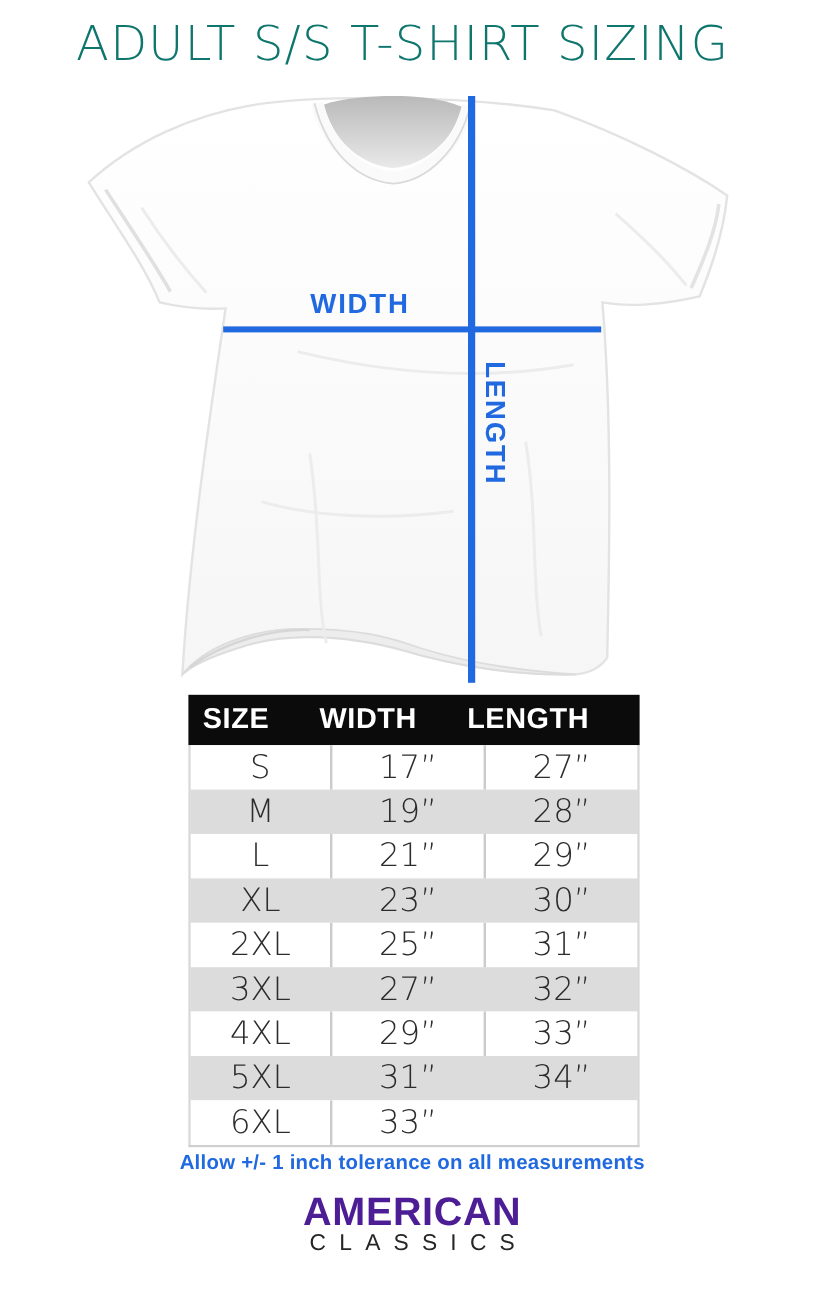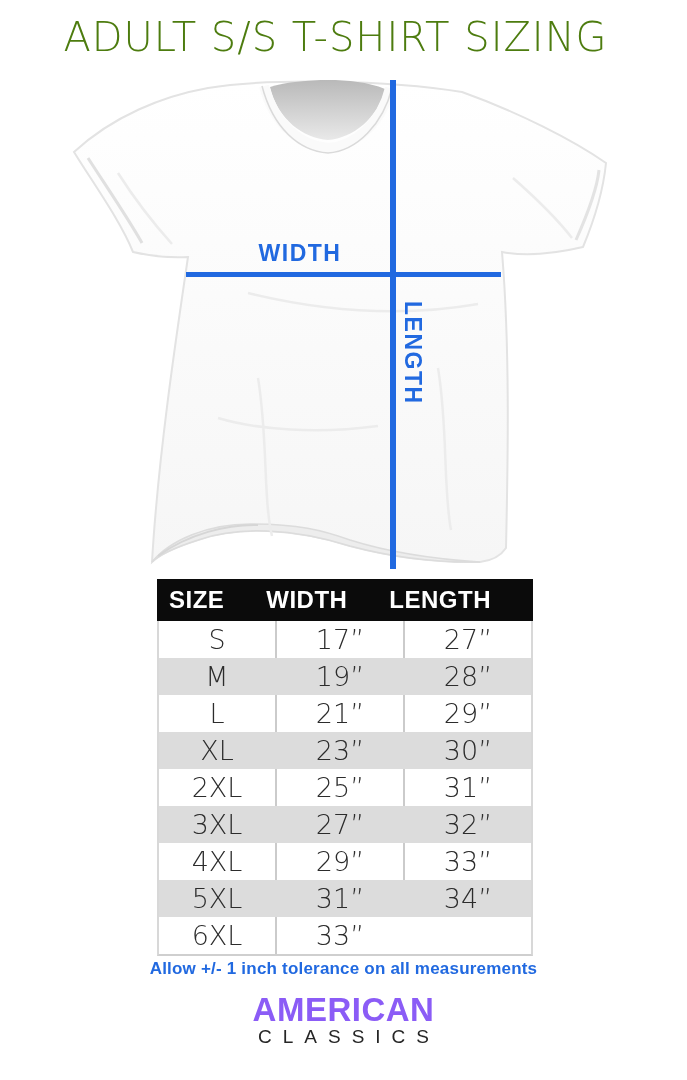--- a/index.html
+++ b/index.html
@@ -5,21 +5,21 @@
   html,body { margin:0; padding:0; background:#ffffff; }
   .page {
     position:relative; width:687px; height:1080px; background:#ffffff;
     font-family:"Liberation Sans", sans-serif; overflow:hidden;
   }
 
   
   .title {
     position:absolute; top:14px; left:0; right:16px;
     text-align:center; font-family:"DejaVu Sans","Liberation Sans",sans-serif;
-    font-weight:200; font-size:40px; letter-spacing:1px; color:#4d7c0f;
+    font-weight:200; font-size:40px; letter-spacing:1px; color:#0f766e;
   }
 
   
   .shirt-wrap { position:absolute; left:58px; top:78px; width:562px; height:500px; }
 
   
   .h-line { position:absolute; left:186px; top:272px; width:315px; height:5px; background:var(--accent); }
   .v-line { position:absolute; left:390px; top:80px; width:6px; height:489px; background:var(--accent); }
   .width-label {
     position:absolute; left:235px; top:240px; width:130px; text-align:center;
@@ -58,21 +58,21 @@
 
   
   .tolerance {
     position:absolute; left:0; right:0; top:959px; text-align:center;
     font-weight:bold; font-size:17px; color:var(--accent); letter-spacing:0.2px;
   }
 
   
   .brand { position:absolute; left:0; right:0; top:993px; text-align:center; }
   .brand-main {
-    font-weight:800; font-size:33px; letter-spacing:0.5px; color:#8b5cf6; line-height:1.0;
+    font-weight:800; font-size:33px; letter-spacing:0.5px; color:#4c1d95; line-height:1.0;
   }
   .brand-sub {
     margin-top:0; font-weight:400; font-size:19px; letter-spacing:11px; padding-left:11px; color:#262626;
   }
 </style>
 </head>
 <body>
 
 <div class="page" style="--accent: #2169e0; --header-bg: #0b0b0b; --gray-row: #dcdcdc;">
 

